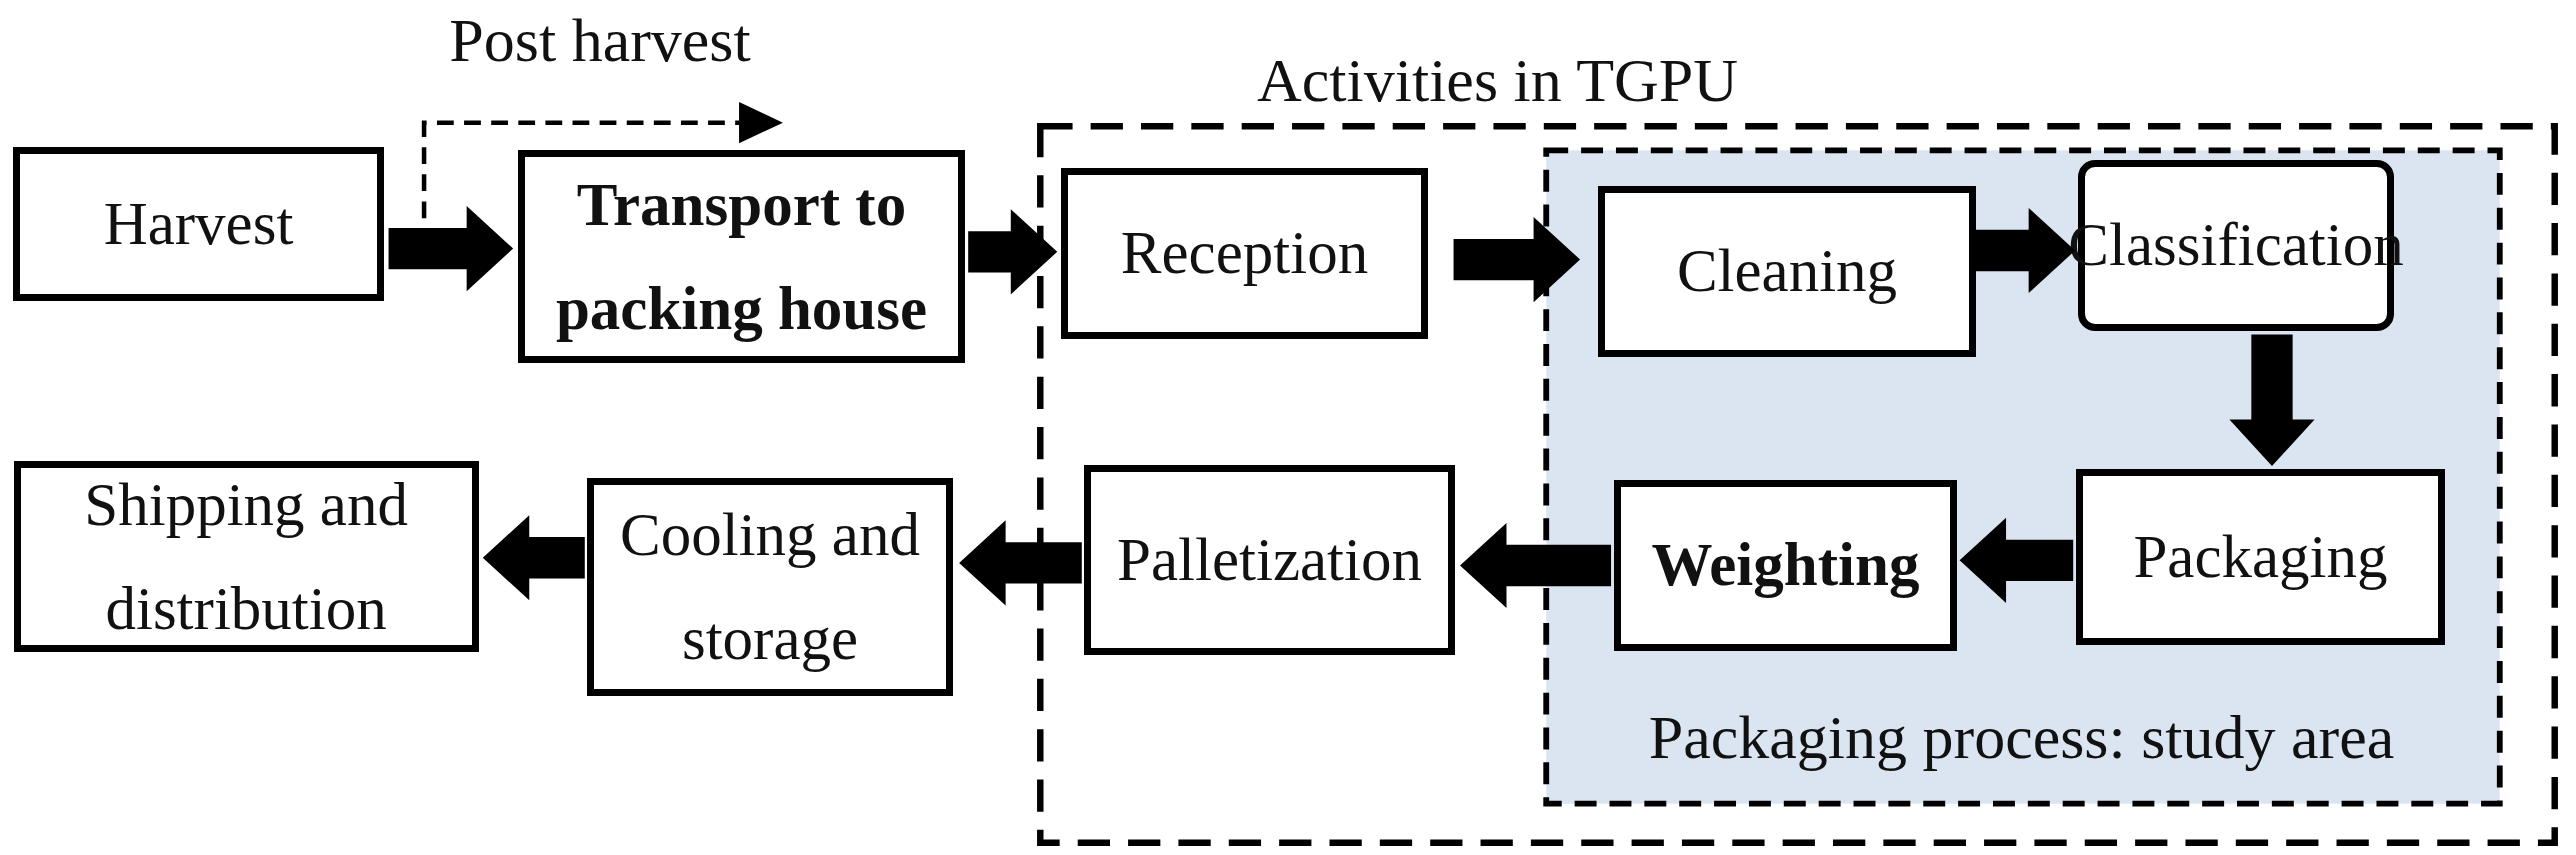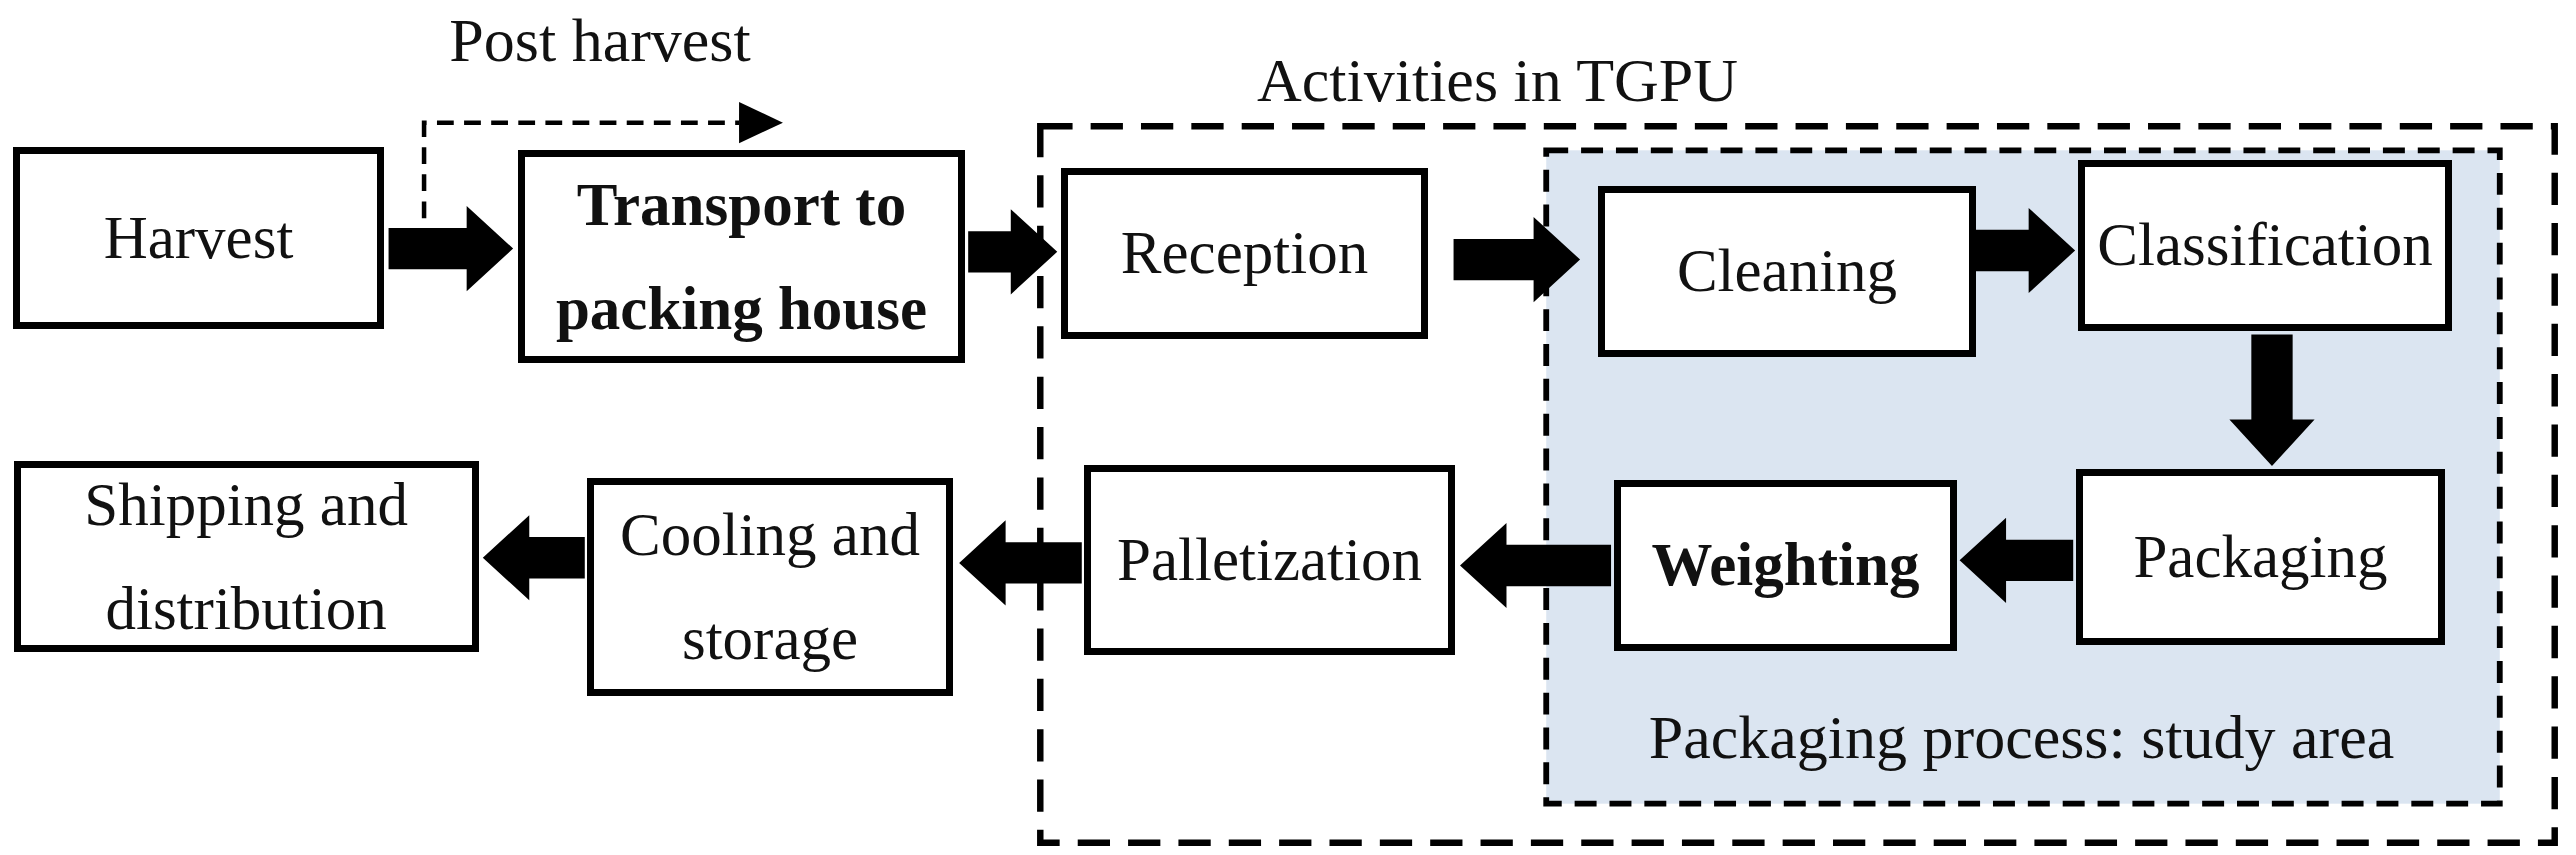--- a/index.html
+++ b/index.html
@@ -45,40 +45,40 @@
 <div id="canvas">
 
   <svg class="cont-svg" style="left:1543px;top:147px;" width="960" height="660" viewBox="0 0 1487 1022">
     <rect x="5" y="5" width="1477" height="1012" stroke="#000000" stroke-width="9" stroke-dasharray="34 20" fill="#dbe5f1"></rect>
   </svg>
 
   <svg class="cont-svg" style="left:1037px;top:123px;" width="1521" height="723" viewBox="0 0 2356 1120">
     <rect x="5" y="5" width="2346" height="1110" fill="none" stroke="#000000" stroke-width="10" stroke-dasharray="50 28"></rect>
   </svg>
 
-  <div class="node" style="left:13px;top:147px;width:371px;height:182px;">
+  <div class="node" style="left:13px;top:147px;width:371px;height:154px;">
     <span>Harvest</span>
   </div>
 
   <div class="node two-line" style="left:518px;top:150px;width:447px;height:213px;font-weight:bold;">
     <span>
       <span class="ln" style="display:block">Transport to</span>
       <span class="ln" style="display:block">packing house</span>
     </span>
   </div>
 
   <div class="node" style="left:1061px;top:168px;width:367px;height:171px;">
     <span>Reception</span>
   </div>
 
   <div class="node" style="left:1583px;top:186px;width:378px;height:171px;margin-left:15px;">
     <span>Cleaning</span>
   </div>
 
-  <div class="node" style="left:2078px;top:160px;width:374px;height:171px;">
+  <div class="node" style="left:2078px;top:160px;width:316px;height:171px;border-radius:17px;">
     <span>Classification</span>
   </div>
 
   <div class="node two-line" style="left:13.6px;top:461px;width:465px;height:191px;">
     <span>
       <span class="ln" style="display:block">Shipping and</span>
       <span class="ln" style="display:block">distribution</span>
     </span>
   </div>
 

